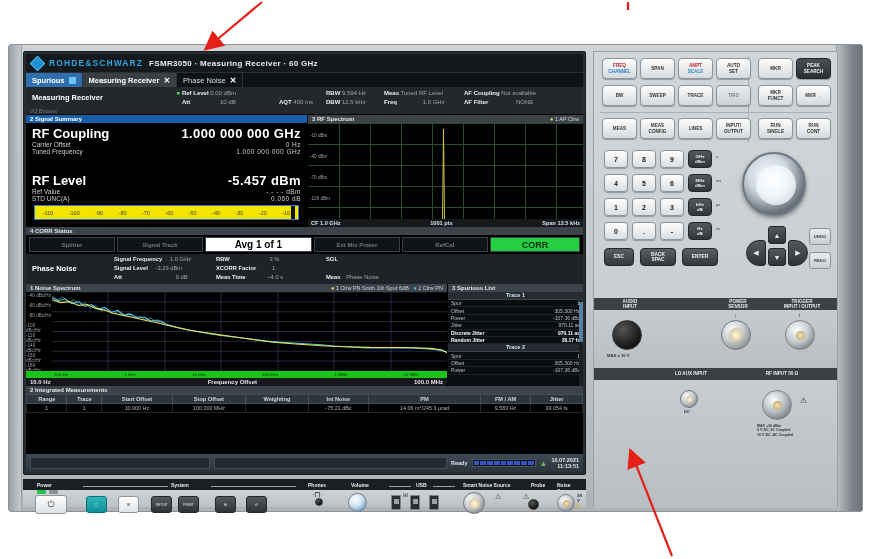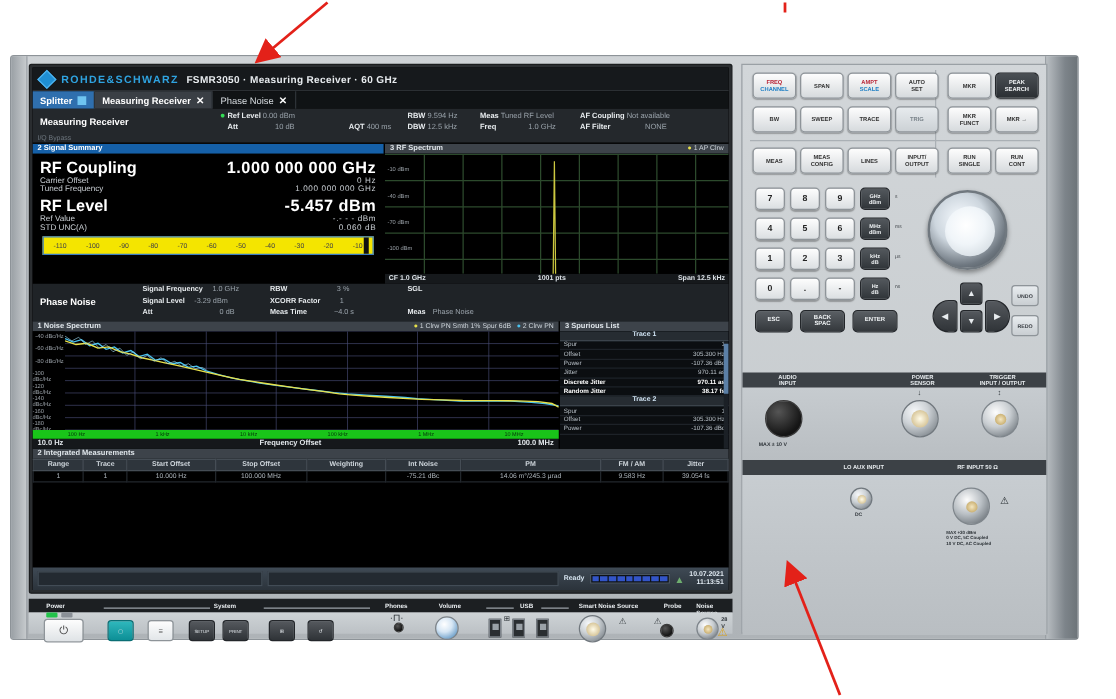--- a/index.html
+++ b/index.html
@@ -246,21 +246,21 @@
   <div class="screen">
 
     <div class="brandbar">
       <div class="rs-diamond"></div>
       <div class="rs-name">ROHDE&amp;SCHWARZ</div>
       <div class="rs-title">FSMR3050  ·  Measuring Receiver  ·  60 GHz</div>
     </div>
 
     <div class="tabrow">
       <div class="tab mv">
-        <span>Splitter</span>
+        <span>Spurious</span>
         <span class="mv-ico"></span>
       </div>
       <div class="tab active">
         <span>Measuring Receiver</span>
         <span class="x">✕</span>
       </div>
       <div class="tab">
         <span>Phase Noise</span>
         <span class="x">✕</span>
       </div>
@@ -313,21 +313,21 @@
             <span class="ss-big-r">1.000 000 000 GHz</span>
               </div>
           <div class="ss-row">
                 <span class="ss-sm-l">Carrier Offset</span>
             <span class="ss-sm-r">0 Hz</span>
               </div>
           <div class="ss-row">
                 <span class="ss-sm-l">Tuned Frequency</span>
             <span class="ss-sm-r">1.000 000 000 GHz</span>
               </div>
-          <div class="ss-row" style="margin-top:2px;">
+          <div class="ss-row" style="margin-top:18px;">
                 <span class="ss-big-l">RF Level</span>
             <span class="ss-big-r">-5.457 dBm</span>
               </div>
           <div class="ss-row">
                 <span class="ss-sm-l">Ref Value</span>
             <span class="ss-sm-r">-.- - - dBm</span>
               </div>
           <div class="ss-row">
                 <span class="ss-sm-l">STD UNC(A)</span>
             <span class="ss-sm-r">0.060 dB</span>
@@ -388,20 +388,33 @@
         </div>
         <div style="display:flex; justify-content:space-between; font-size:5.6px; color:#dbe1e6;
              background:#16191c; padding:1px 3px; font-weight:bold;">
           <span>CF 1.0 GHz</span>
           <span>1001 pts</span>
           <span>Span 12.5 kHz</span>
         </div>
       </div>
     </div>
 
+    <div>
+      <div class="wt">
+        <span>4 CORR Status</span>
+      </div>
+      <div class="corrbar">
+        <div class="cbtn">Splitter</div>
+        <div class="cbtn">Signal Track</div>
+        <div class="cbtn white">Avg 1 of 1</div>
+        <div class="cbtn">Ext Mix Power</div>
+        <div class="cbtn">RefCal</div>
+        <div class="cbtn green">CORR</div>
+      </div>
+    </div>
 
     <div class="pnblock">
       <div class="pn-name">Phase Noise</div>
       <div class="pn-col" style="left:88px;">
         <div><span class="ib-k">Signal Frequency</span>
           <span class="ib-v" style="padding-left:6px;">1.0 GHz</span></div>
         <div><span class="ib-k">Signal Level</span>
           <span class="ib-v" style="padding-left:6px;">-3.29 dBm</span></div>
         <div><span class="ib-k">Att</span>
           <span class="ib-v" style="padding-left:52px;">0 dB</span></div>

